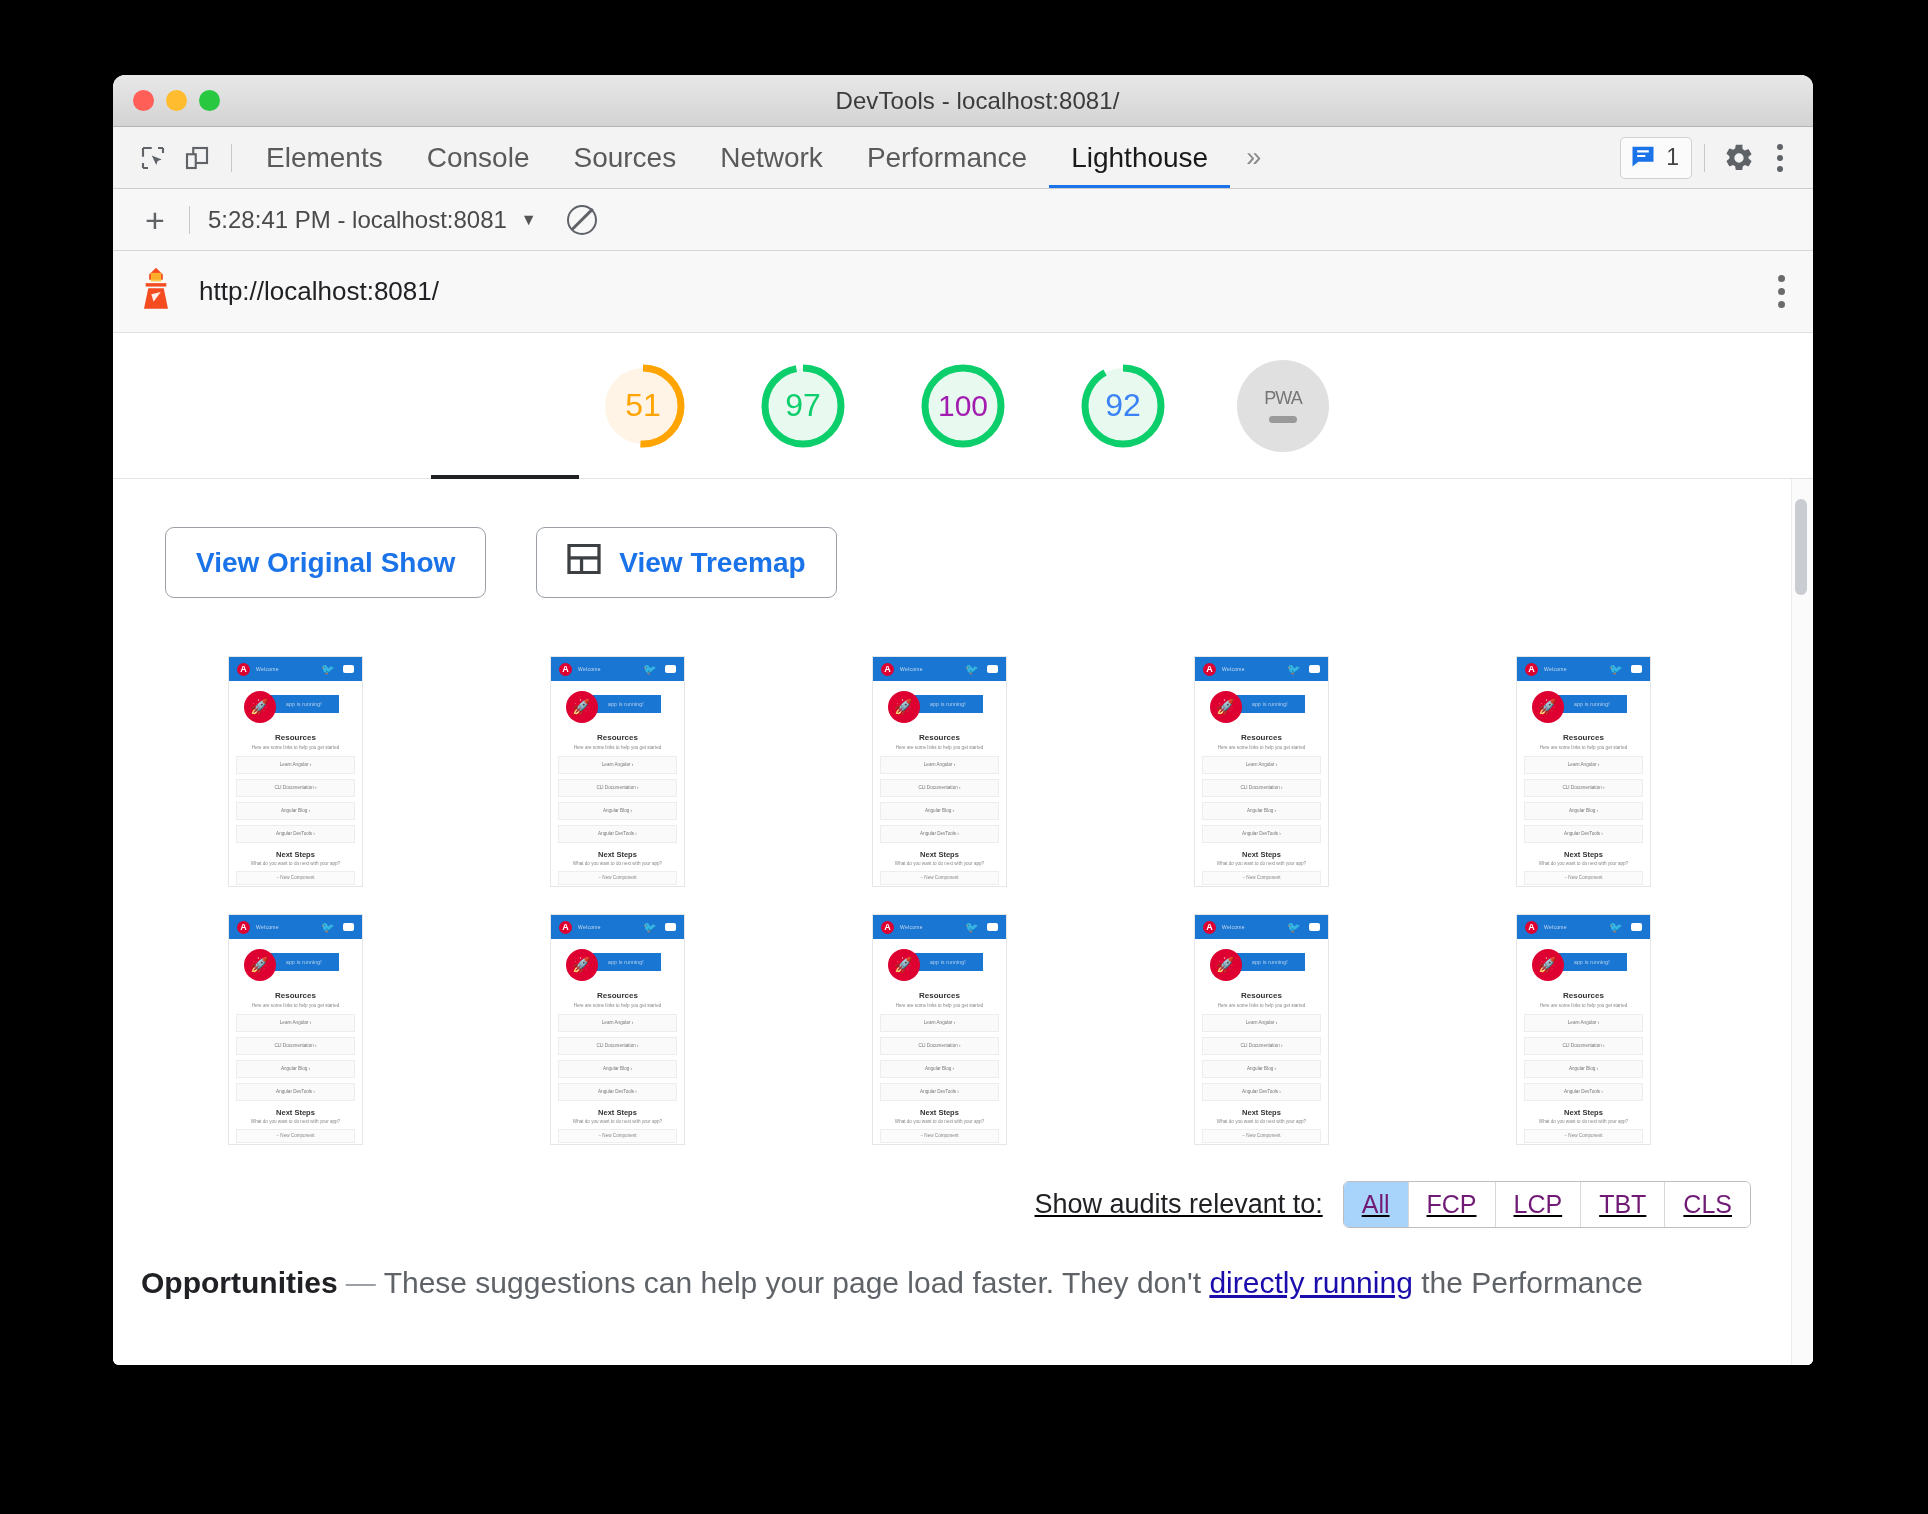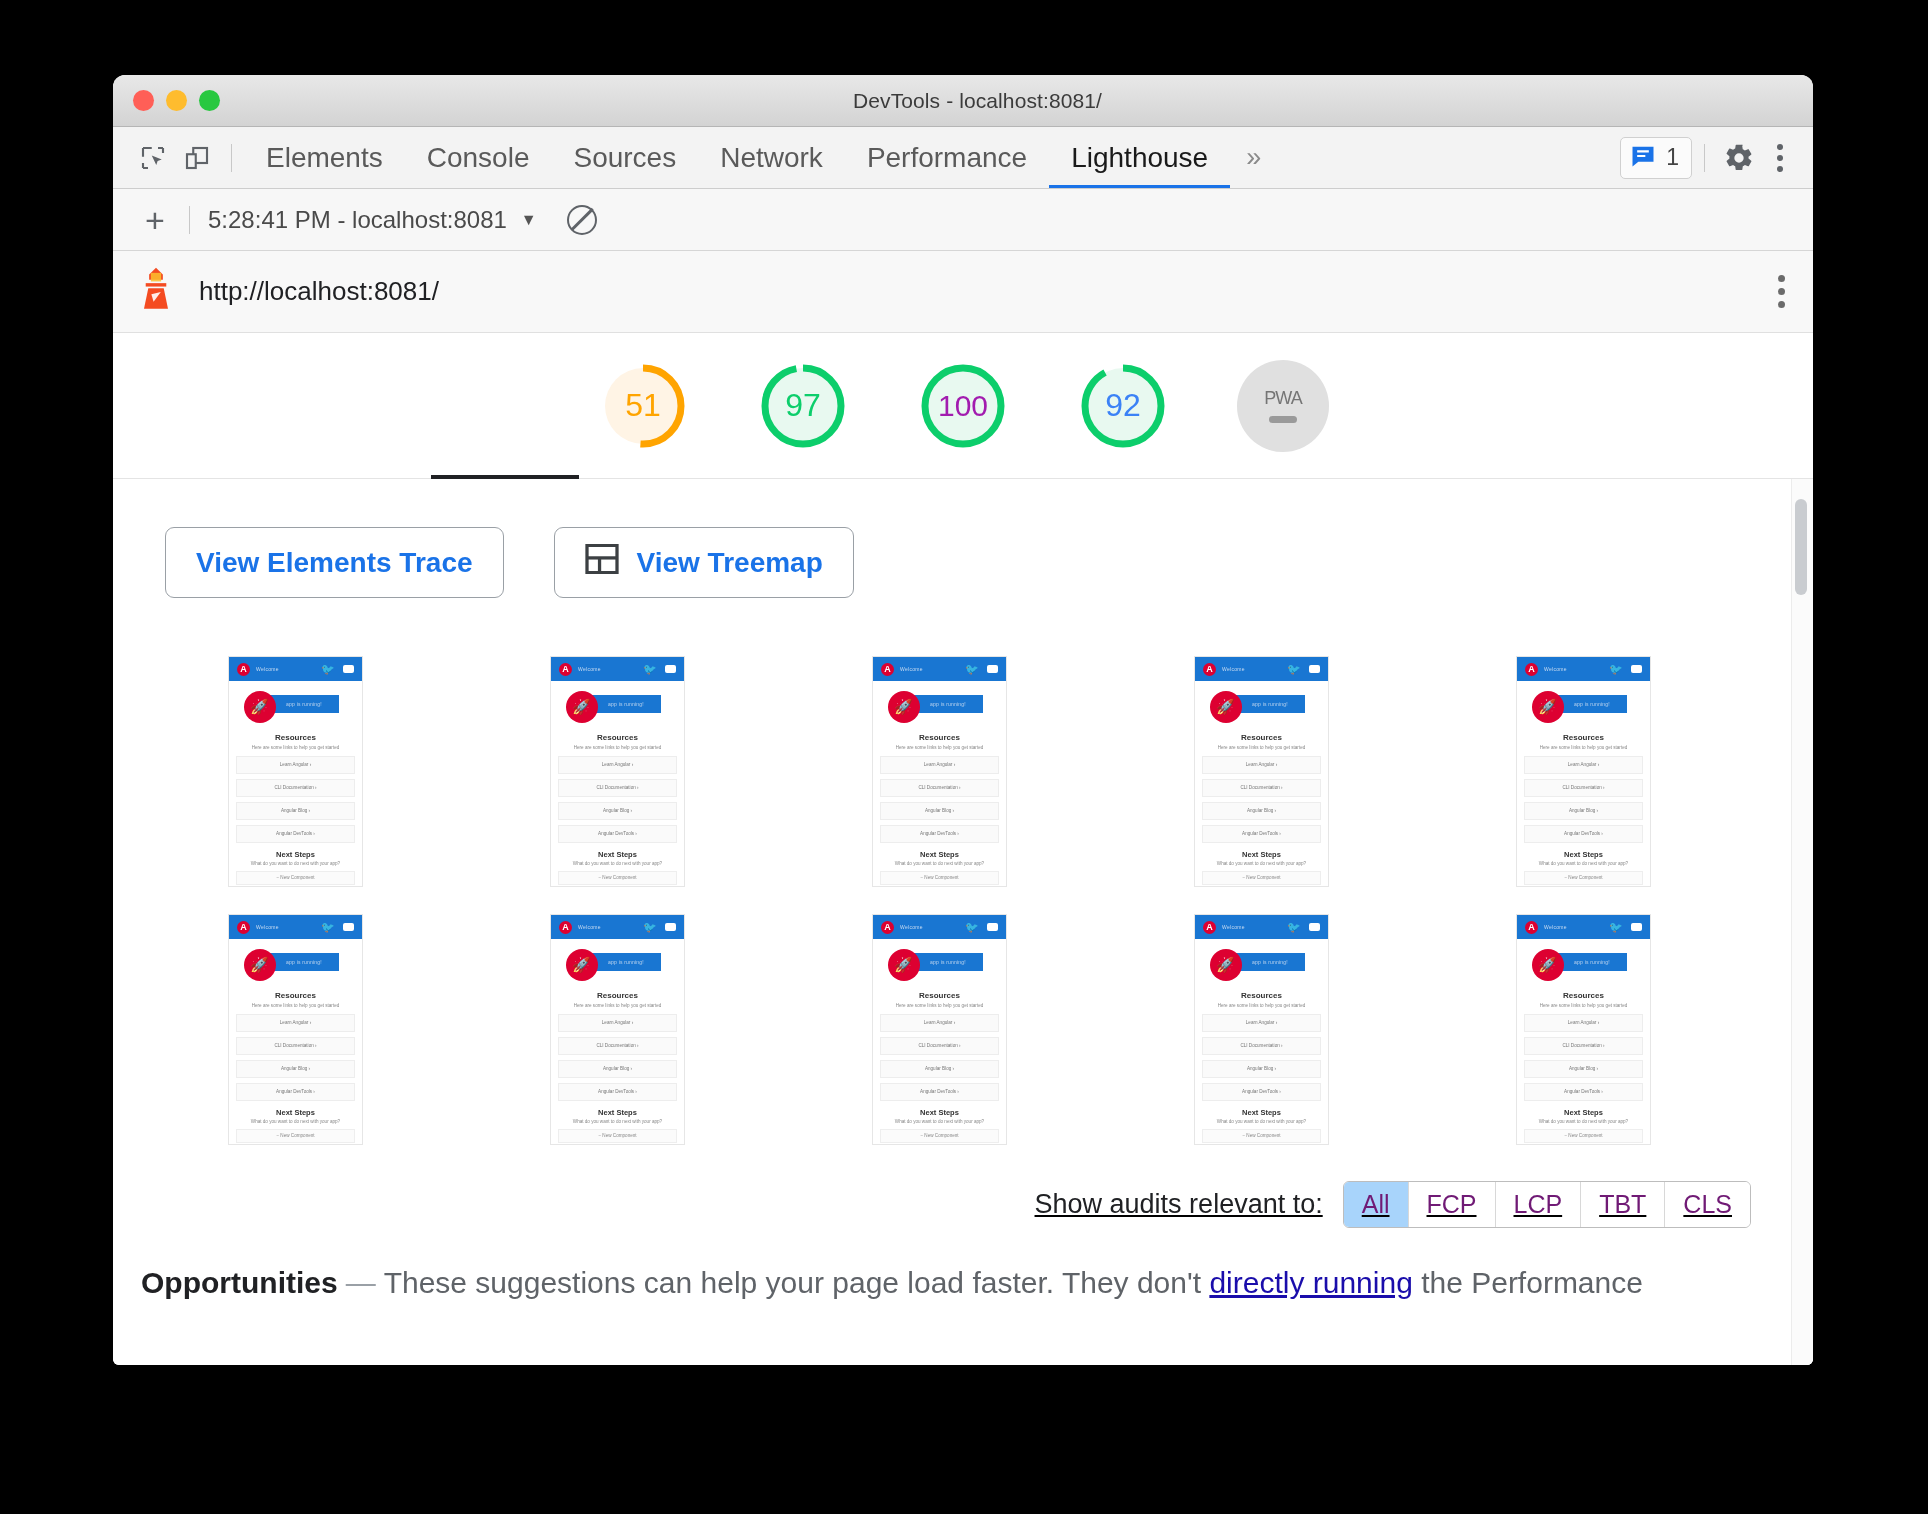--- a/index.html
+++ b/index.html
@@ -31,21 +31,21 @@
     display: flex; align-items: center;
     position: relative;
   }
   .lights { display: flex; gap: 12px; padding-left: 20px; }
   .light { width: 21px; height: 21px; border-radius: 50%; }
   .light.red { background: #ff5f57; }
   .light.yellow { background: #febc2e; }
   .light.green { background: #28c840; }
   .window-title {
     position: absolute; left: 0; right: 0; text-align: center;
-    font-size: 21px; color: #3b3b3b; letter-spacing: .1px; padding-left: 29px;
+    font-size: 24px; color: #3b3b3b; letter-spacing: .1px; padding-left: 29px;
   }
 
   
   .tabstrip {
     height: 62px;
     background: #f3f3f3;
     border-bottom: 1px solid #cdcdcd;
     display: flex; align-items: center;
     padding: 0 14px 0 18px;
   }
@@ -357,21 +357,21 @@
       <div class="score-underline"></div>
     </div>
 
     <div class="content">
       <div class="scrolltrack">
         <div class="vscroll"></div>
       </div>
 
       <div class="btn-row">
         <div class="lh-btn">
-          <span>View Elements Trace</span>
+          <span>View Original Show</span>
         </div>
         <div class="lh-btn">
           <span>
             <svg width="34" height="30" viewBox="0 0 24 22">
               <rect x="1" y="1" width="22" height="20" fill="none" stroke="#3c4043" stroke-width="2.4"></rect>
               <rect x="1" y="9" width="22" height="2.4" fill="#3c4043"></rect>
               <rect x="9" y="11" width="2.4" height="10" fill="#3c4043"></rect>
             </svg>
           </span>
           <span>View Treemap</span>

